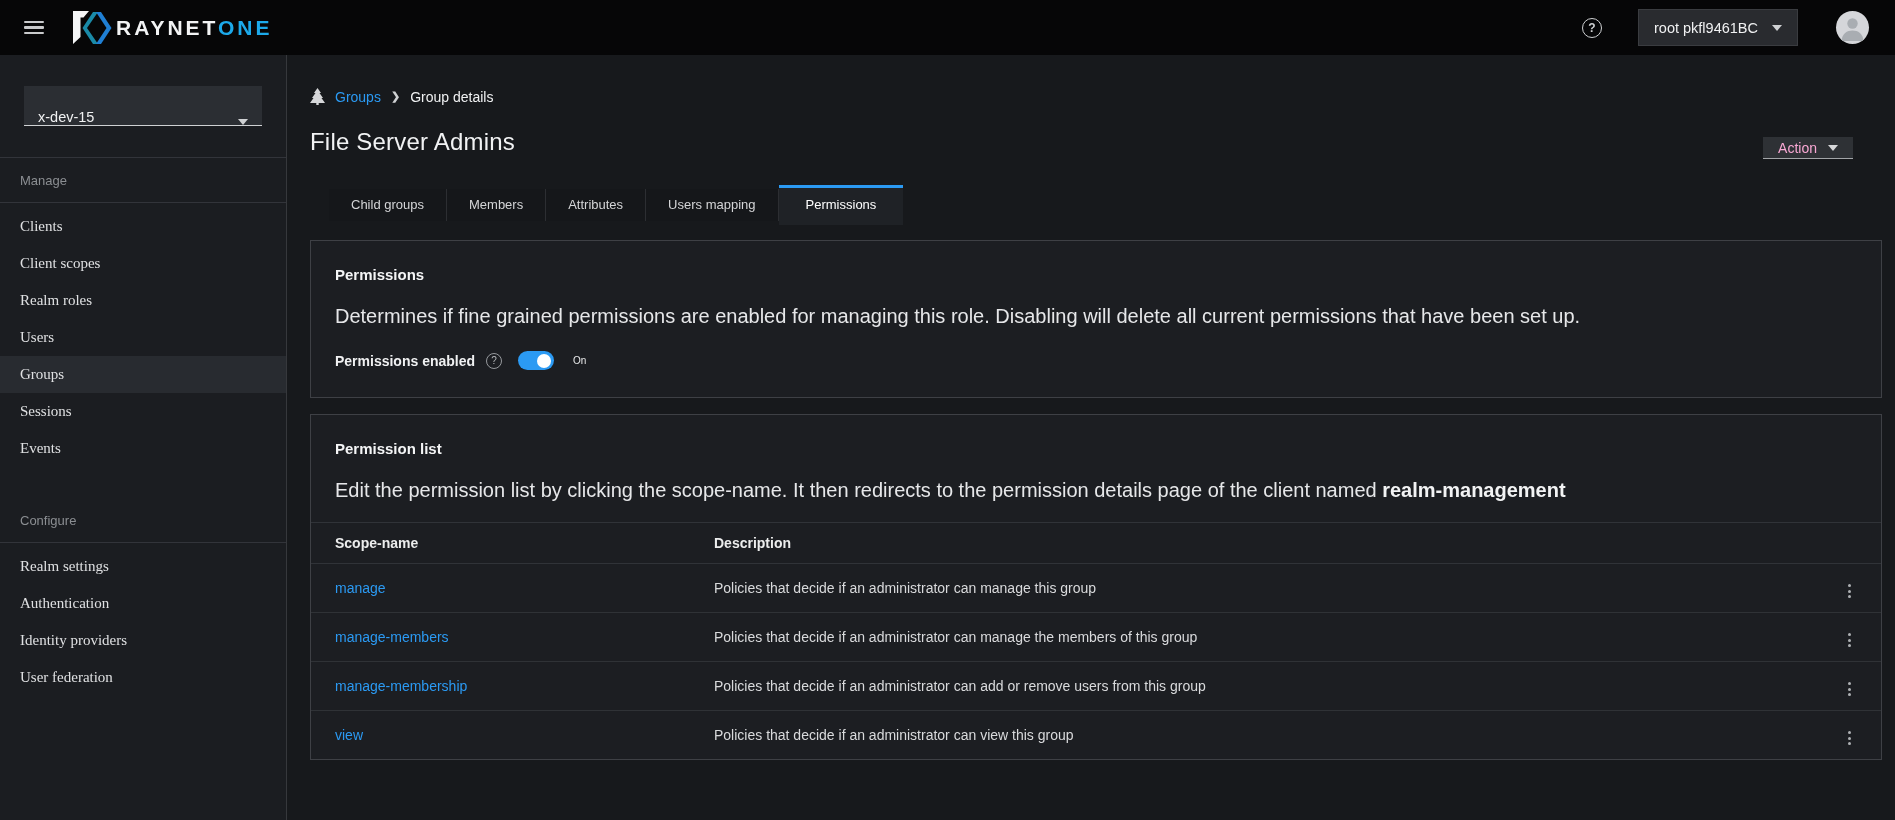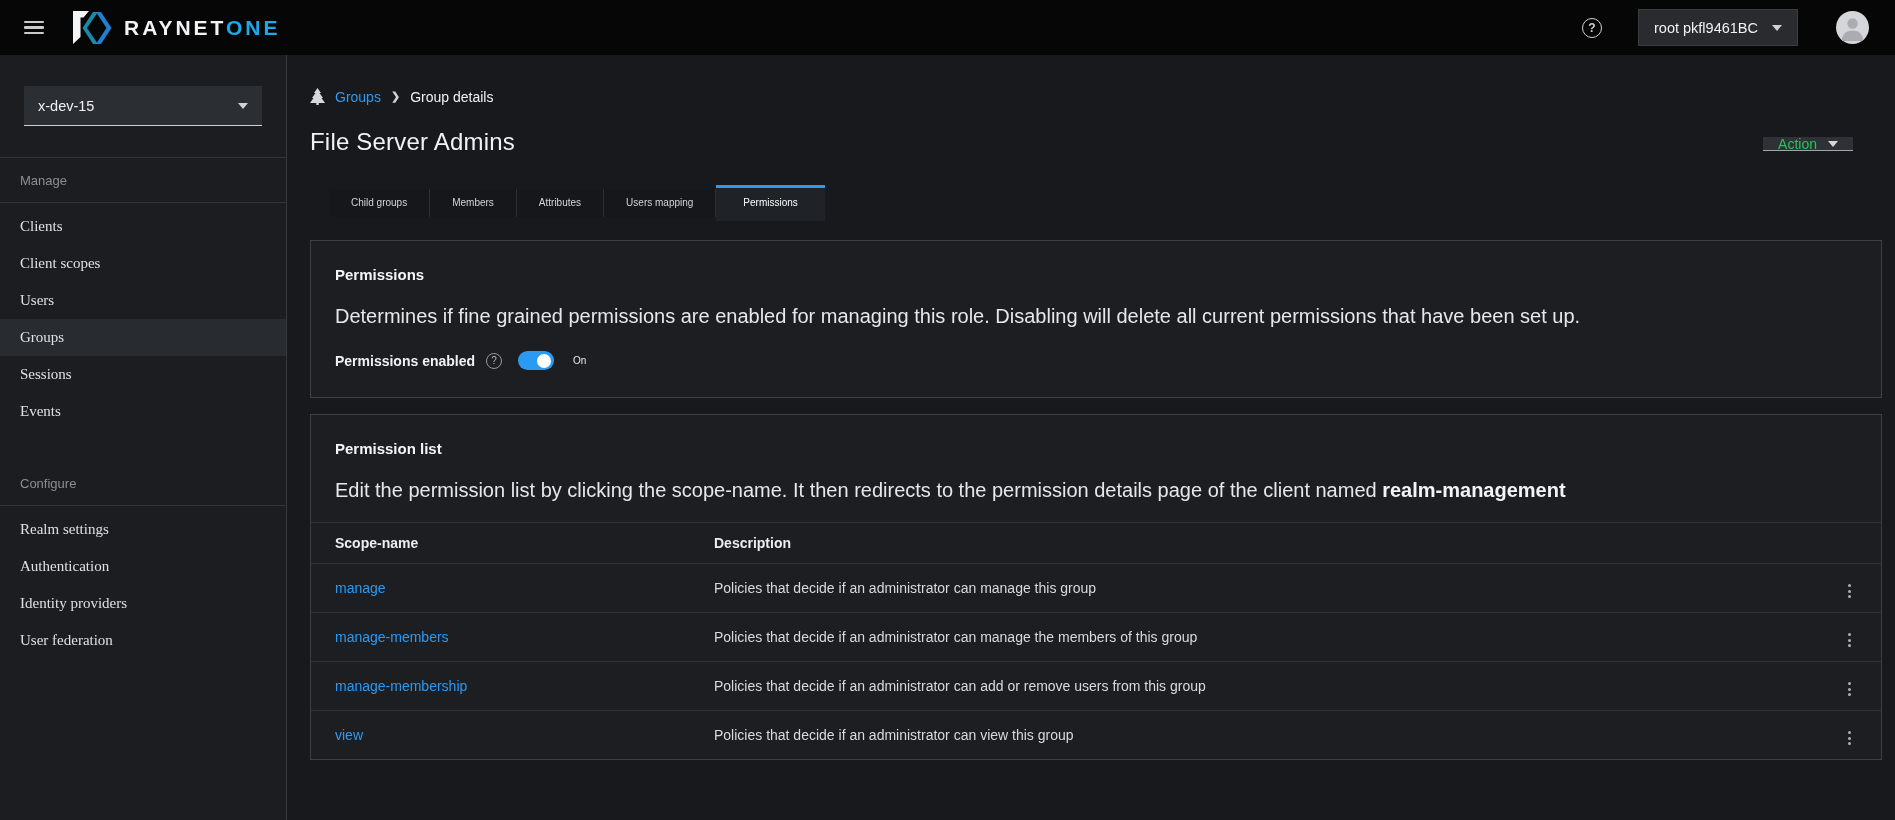--- a/index.html
+++ b/index.html
@@ -11,21 +11,21 @@
     font-size:14px;
   }
 
   
   .app-header {
     height:55px; background:#060607;
     display:flex; align-items:center;
   }
   .hamburger-btn { margin-left:16px; padding:8px; cursor:pointer; }
   .hamburger-btn .bar { width:20px; height:2.5px; background:#c9cacc; margin:3px 0; border-radius:1px; }
-  .brand { display:flex; align-items:center; margin-left:20px; gap:8px; }
+  .brand { display:flex; align-items:center; margin-left:20px; gap:0; }
   .brand-text { font-size:21px; font-weight:700; letter-spacing:3px; color:#f2f3f4; white-space:nowrap; }
   .brand-text .one { color:#1ca9ea; }
   .header-right { margin-left:auto; display:flex; align-items:center; padding-right:26px; }
   .help-btn {
     width:20px; height:20px; border:1.5px solid #cfd1d3; border-radius:50%;
     color:#cfd1d3; font-size:12px; font-weight:700;
     display:flex; align-items:center; justify-content:center; cursor:pointer;
   }
   .user-dropdown {
     margin-left:36px; height:37px; background:#292b2f; border:1px solid #3a3c40;
@@ -36,21 +36,21 @@
   .avatar { margin-left:38px; width:33px; height:33px; border-radius:50%; background:#d5d6da; overflow:hidden; display:flex; align-items:flex-end; justify-content:center; }
 
   
   .layout { display:flex; height:765px; }
 
   
   .sidebar { width:287px; background:#1b1d21; border-right:1px solid #36383c; flex:none; }
   .realm-select {
     margin:31px 24px 0 24px; height:40px; background:#2b2e33;
     border-bottom:1px solid #cfd1d3;
-    display:flex; align-items:center; justify-content:space-between;
+    display:flex; align-items:flex-end; justify-content:space-between;
     padding:0 14px; font-size:14.5px; color:#f0f1f2; cursor:pointer;
   }
   .nav-divider { border-top:1px solid #32343a; }
   .nav-divider.top-gap { margin-top:31px; }
   .nav-section-title { font-size:13px; color:#8b8e92; padding:15px 20px 14px 20px; }
   .nav-items { padding:5px 0;font-family:Liberation Serif, serif; }
   .nav-item { padding:10px 20px; font-size:15px; color:#dfe0e2; cursor:pointer; }
   .nav-item.active { background:#282b30; }
   .nav-gap { height:26px; }
 
@@ -59,31 +59,31 @@
 
   .breadcrumb { margin-top:33px; display:flex; align-items:center; gap:10px; font-size:14px; }
   .crumb-tree-icon { display:flex; align-items:center; }
   .crumb-link { color:#2b9af3; cursor:pointer; text-decoration:none; }
   .crumb-sep { color:#cfd1d3; font-size:11px; font-weight:700; }
   .crumb-current { color:#f0f1f2; }
 
   .page-title { margin-top:23px; font-size:24px; font-weight:500; color:#f1f2f3; letter-spacing:0.2px; }
 
   .action-btn {
-    position:absolute; top:82px; right:42px; height:14px;
+    position:absolute; top:82px; right:42px; height:22px;
     background:#2e3135; border:none; border-bottom:1px solid #a2a5a8;
-    color:#22c55e; font-size:14px; font-family:inherit;
+    color:#f9a8d4; font-size:14px; font-family:inherit;
     padding:0 15px; display:flex; gap:11px; align-items:center; cursor:pointer;
   }
   .action-btn .caret-down { border-top-color:#d6d7d9; }
 
   
   .tabs { display:flex; margin-top:29px; margin-left:19px; align-items:flex-start; height:39px; }
   .tab {
-    background:#15171a; color:#d4d5d7; font-size:10px;
+    background:#15171a; color:#d4d5d7; font-size:13px;
     padding:8px 22px 9px 22px; margin-top:4px;
     border-right:1px solid #2c2e32; cursor:pointer; white-space:nowrap;text-align:right;
   }
   .tab.active {
     background:#1f2226; color:#ffffff;
     border-top:3px solid #2b9af3; border-right:none;
     margin-top:0; padding:9px 27px 13px 27px;
   }
 
   
@@ -162,20 +162,21 @@
       <span>x-dev-15</span>
       <span class="caret-down"></span>
     </div>
 
     <div class="nav-divider top-gap"></div>
     <div class="nav-section-title">Manage</div>
     <div class="nav-divider"></div>
     <div class="nav-items">
       <div class="nav-item">Clients</div>
       <div class="nav-item">Client scopes</div>
+      <div class="nav-item">Realm roles</div>
       <div class="nav-item">Users</div>
       <div class="nav-item active">Groups</div>
       <div class="nav-item">Sessions</div>
       <div class="nav-item">Events</div>
     </div>
 
     <div class="nav-gap"></div>
     <div class="nav-section-title">Configure</div>
     <div class="nav-divider"></div>
     <div class="nav-items">

